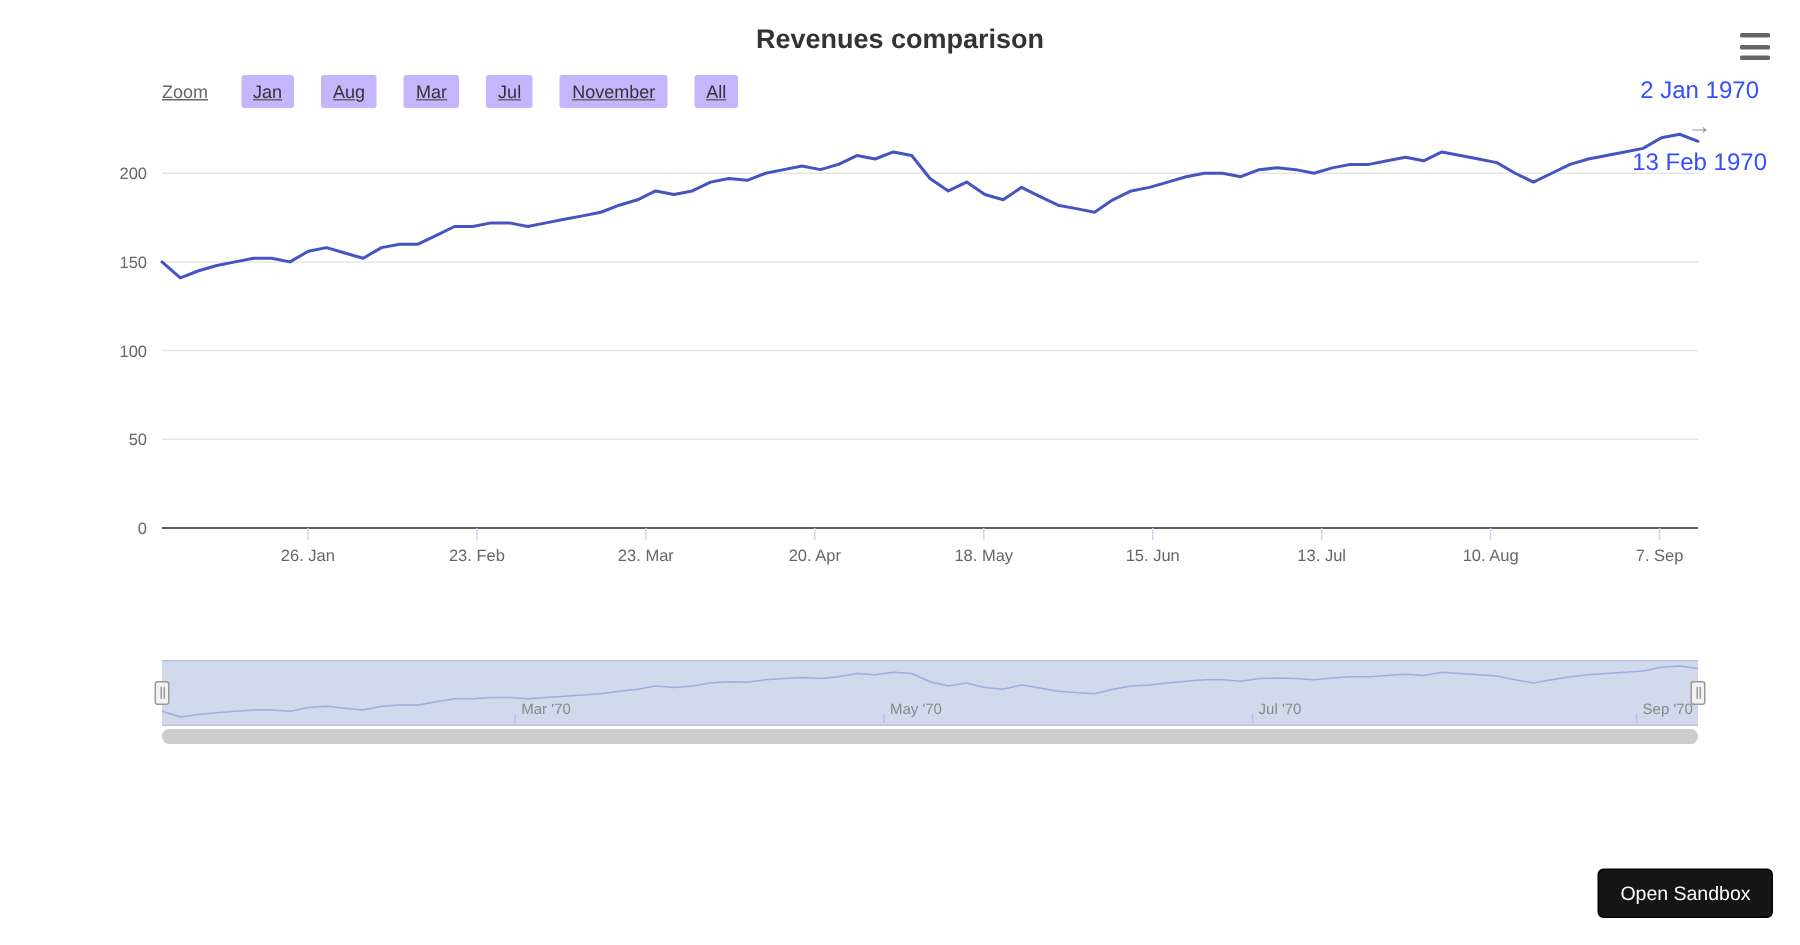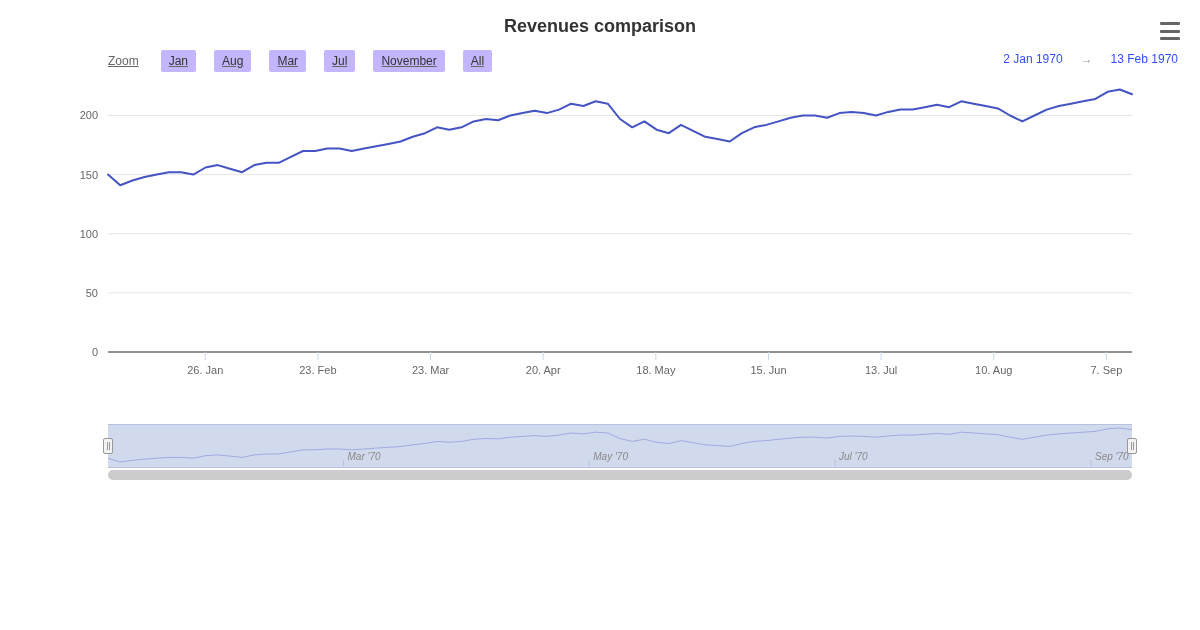--- a/index.html
+++ b/index.html
@@ -63,24 +63,25 @@
     padding: 4px 8px;
     font-size: 12px;
     cursor: pointer;
     border-radius: 2px;
   }
   .range-display {
     position: absolute;
     top: 52px;
     right: 22px;
     color: #334eff;
-    font-size: 12px;
+    font-size: 16px;
     display: flex;
     align-items: center;
-    gap: 18px;
+    gap: 6px;
+    flex-direction: column;
   }
   .range-display .arrow { color: #999; }
   .range-date { cursor: pointer; }
 
   
   .plot {
     position: absolute;
     left: 108px;
     top: 80px;
     width: 1024px;   
@@ -92,24 +93,23 @@
     stroke: #4454c3; 
     stroke-width: 2;
     stroke-linejoin: round;
     stroke-linecap: round;
   }
 
   
   .navigator {
     position: absolute;
     left: 108px;
-    top: 424px;
+    top: 440px;
     width: 1024px;
     height: 42px;
-    font-style: italic;
   }
   .nav-mask {
     position: absolute;
     left: 0; top: 0; width: 100%; height: 100%;
     background: rgba(102,133,194,0.3);
     border-top: 1px solid #b6c2e0;
     border-bottom: 1px solid #b6c2e0;
   }
   .nav-series {
     fill: none;
@@ -236,14 +236,15 @@
         <line x1="983.04" x2="983.04" y1="36" y2="42" stroke="#b6c2e0"></line>
         <text x="987.04" y="36" fill="#888" font-size="10">Sep '70</text>
       </svg>
     <div class="nav-handle left"></div>
     <div class="nav-handle right"></div>
     <div class="nav-scrollbar">
       <div class="nav-scrollbar-thumb"></div>
     </div>
   </div>
 
+  <button class="sandbox-btn">Open Sandbox</button>
 
 </div>
 
 </body></html>

